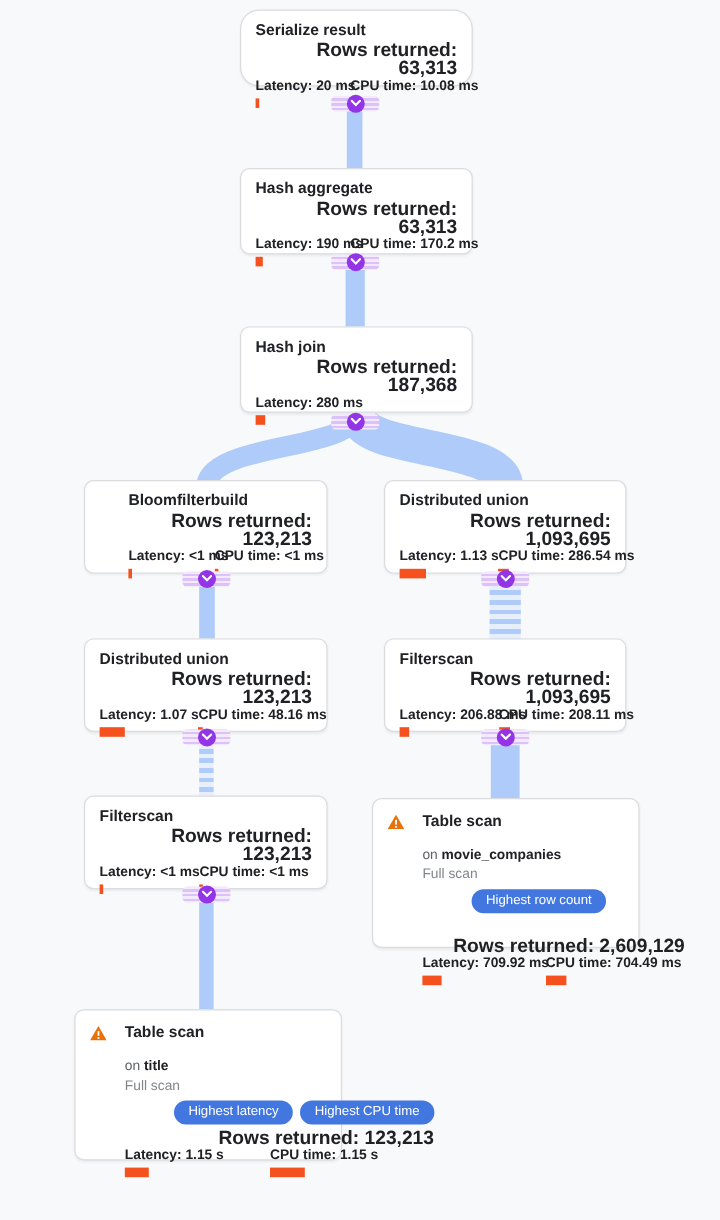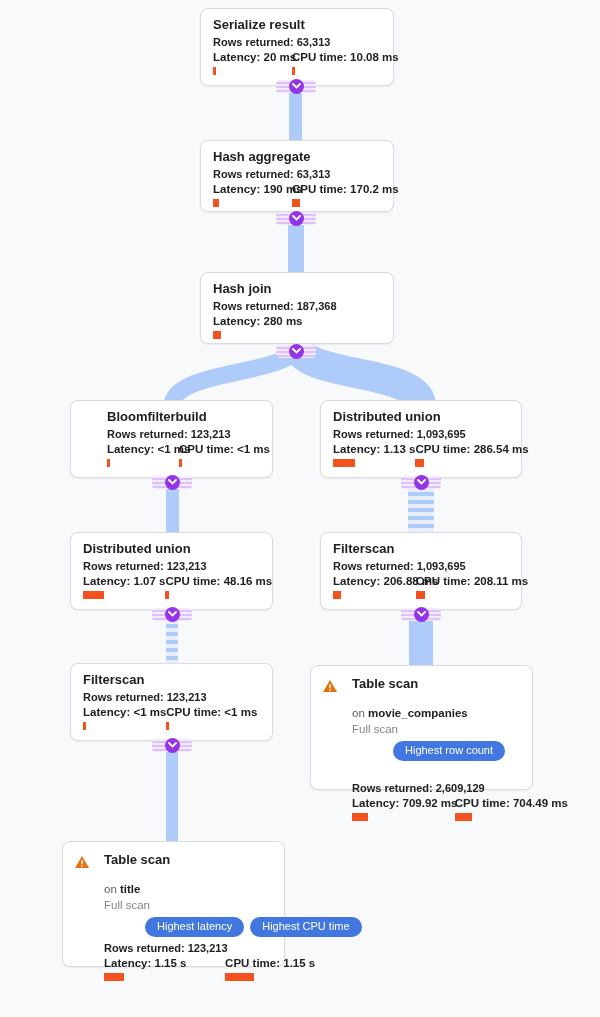--- a/index.html
+++ b/index.html
@@ -17,21 +17,21 @@
   
   .halo { position:absolute; width:40px; height:13px; border-radius:4px;
     background:repeating-linear-gradient(to bottom,#f3eafd 0px,#f3eafd 2px,#dcc2f8 2px,#dcc2f8 4px); }
   .pcircle { position:absolute; width:15px; height:15px; border-radius:50%;
     background:#9334e6; display:flex; align-items:center; justify-content:center; cursor:pointer; }
 
   
   .card { position:absolute; background:#ffffff; border:1px solid #dadce0; border-radius:8px;
     box-shadow:0 1px 2px rgba(60,64,67,.08); padding:8px 12px; display:flex; flex-direction:column; }
   .card .title { font-size:13px; font-weight:bold; color:#202124; line-height:16px; }
-  .card .rows { font-size:11px; font-weight:bold; color:#202124; line-height:15px; margin-top:2px; }
+  .card .rows { font-size:16px; font-weight:bold; color:#202124; line-height:15px; margin-top:2px;text-align:right; }
   .stats { display:flex; margin-top:auto; margin-bottom:2px; }
   .stat { }
   .stat.c1 { width:47%; }
   .stat .lab { font-size:11.5px; font-weight:bold; color:#202124; line-height:14px; white-space:nowrap; }
   .bar { height:8px; background:#f4511e; margin-top:3px; }
 
   
   .card.warn { padding:10px 12px; }
   .wgrid { display:grid; grid-template-columns:29px 1fr; height:100%; }
   .wicon { padding-top:2px; }
@@ -55,21 +55,21 @@
     <path d="M296 345 C296 376, 172 368, 172 406" stroke="#aecbfa" stroke-width="17" fill="none"></path>
     <path d="M298 345 C298 378, 421 368, 421 406" stroke="#aecbfa" stroke-width="30" fill="none"></path>
   </svg>
 
   <div class="edge" style="left:166px;top:476px;width:13px;height:56px;"></div>
   <div class="edge striped" style="left:408px;top:476px;width:26px;height:56px;"></div>
   <div class="edge striped" style="left:166px;top:608px;width:12px;height:55px;"></div>
   <div class="edge" style="left:409px;top:608px;width:24px;height:57px;"></div>
   <div class="edge" style="left:166px;top:739px;width:12px;height:102px;"></div>
 
-  <div class="card" style="left:200px;top:8px;width:194px;height:78px;">
+  <div class="card" style="left:200px;top:8px;width:194px;height:64px;border-radius:16px;">
     <div class="title">Serialize result</div>
     <div class="rows"><span>Rows returned:</span> <span>63,313</span></div>
     <div class="stats">
       <div class="stat c1">
           <div class="lab"><span>Latency:</span> <span>20 ms</span></div>
         <div class="bar" style="width: 3px;"></div>
         </div>
       <div class="stat">
           <div class="lab"><span>CPU time:</span> <span>10.08 ms</span></div>
         <div class="bar" style="width: 3px;"></div>

